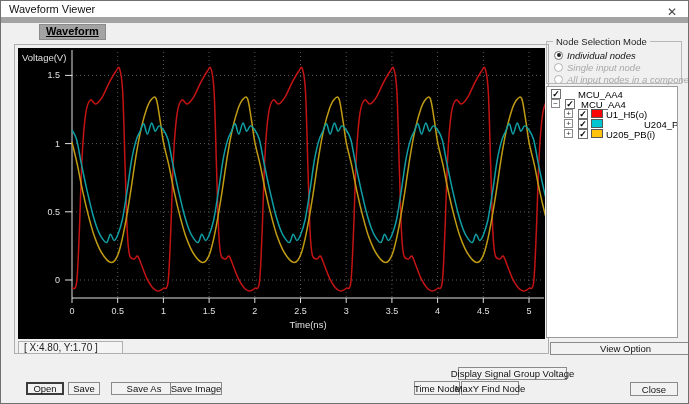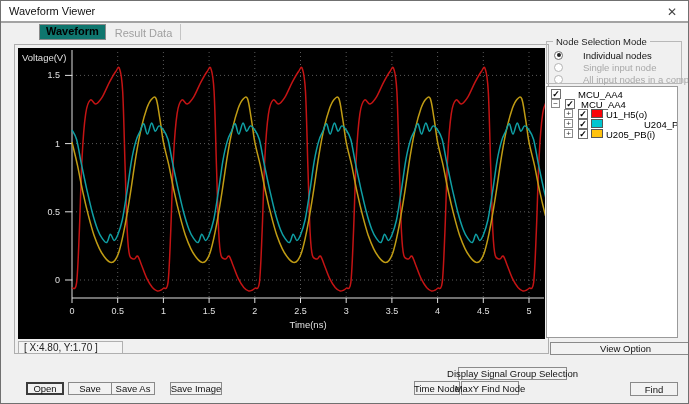--- a/index.html
+++ b/index.html
@@ -4,33 +4,33 @@
 <style>
   * { box-sizing: border-box; margin: 0; padding: 0; }
   html,body { background:#c8c8c8; }
   body { font-family:"Liberation Sans", sans-serif; }
   .window {
     position:relative; width:689px; height:404px;
     background:#f0f0f0; border:1px solid #707070; overflow:hidden;
   }
   .titlebar {
     position:absolute; left:0; top:0; width:100%; height:22px;
-    background:#ffffff; border-bottom:2px solid #a3a3a3;
+    background:#ffffff; border-bottom:6px solid #a3a3a3;
     display:flex; align-items:center;
   }
   .title-text { font-size:11px; color:#111; padding-left:8px; }
   .close-btn {
     position:absolute; right:0; top:0; width:32px; height:21px;
     display:flex; align-items:center; justify-content:center;
     color:#444; font-size:12px; cursor:default;
   }
   .tabbar { position:absolute; left:38px; top:23px; height:16px; display:flex; align-items:stretch; font-size:11px; }
   .tab-active {
-    border:1px solid #8a8a8a; background:#0f766e; font-weight:bold; color:#000;
-    padding:1px 6px 4px 6px; display:flex; align-items:center;
+    border:1px solid #8a8a8a; background:#a3a3a3; font-weight:bold; color:#000;
+    padding:1px 6px 4px 6px; display:flex; align-items:center;text-decoration:underline;
   }
   .tab-inactive {
     color:#a0a0a0; padding:1px 8px 0 8px; display:flex; align-items:center;
     border-right:1px solid #c4c4c4; margin-left:1px;
   }
   
   .chart-frame {
     position:absolute; left:13px; top:43px; width:535px; height:310px;
     border:1px solid #aeaeae; background:#f0f0f0;
   }
@@ -55,21 +55,21 @@
     position:absolute; left:6px; top:-6px; background:#f0f0f0; padding:0 3px;
     font-size:9.5px; color:#222; white-space:nowrap;
   }
   .radio-row { position:absolute; left:7px; display:flex; align-items:center; height:10px; white-space:nowrap; }
   .radio-circle {
     width:9px; height:9px; border-radius:50%; border:1px solid #707070; background:#fff;
     display:flex; align-items:center; justify-content:center; flex:0 0 auto;
   }
   .radio-circle.disabled { border-color:#b4b4b4; }
   .radio-dot { width:4px; height:4px; border-radius:50%; background:#222; }
-  .radio-label { font-size:9.5px; color:#111; margin-left:20px; }
+  .radio-label { font-size:9.5px; color:#111; margin-left:4px;font-style:italic; }
   .radio-label.disabled { color:#a8a8a8; }
   .tree {
     position:absolute; left:545px; top:85px; width:132px; height:252px;
     background:#ffffff; border:1px solid #9a9a9a; overflow:hidden; padding-top:2px;
   }
   .tree-row { position:relative; height:10px; margin-bottom:0; display:block; font-size:9.5px; color:#000; }
   .tree-row + .tree-row { margin-top:0; }
   .t-abs { position:absolute; top:0; }
   .expander {
     width:9px; height:9px; border:1px solid #8a8a8a; background:#fff;
@@ -83,41 +83,40 @@
   .tree-label { white-space:nowrap; }
   
   .btn {
     position:absolute; border:1px solid #8a8a8a; background:#f2f2f2;
     font-size:9.5px; color:#111; display:flex; align-items:center; justify-content:center;
     white-space:nowrap; cursor:default;
   }
   .btn.default { border:1px solid #3c3c3c; box-shadow:inset 0 0 0 1px #3c3c3c; }
   #btn-view-option { left:549px; top:341px; width:151px; height:13px; }
   #btn-open { left:25px; top:381px; width:38px; height:13px; }
-  #btn-save { left:67px; top:381px; width:44px; height:13px; }
-  #btn-save-as { left:110px; top:381px; width:44px; height:13px; }
+  #btn-save { left:67px; top:381px; width:32px; height:13px; }
+  #btn-save-as { left:110px; top:381px; width:66px; height:13px; }
   #btn-save-image { left:169px; top:381px; width:52px; height:13px; }
   #btn-display-group { left:457px; top:366px; width:109px; height:13px; }
   #btn-find-node { left:413px; top:380px; width:46px; height:14px; }
   #btn-clear-find { left:460px; top:380px; width:58px; height:14px; }
   #btn-close { left:629px; top:381px; width:48px; height:14px; }
 </style>
 </head>
 <body>
 
 <div class="window">
 
   <div class="titlebar">
     <span class="title-text">Waveform Viewer</span>
     <span class="close-btn">✕</span>
   </div>
 
   <div class="tabbar">
     <div class="tab-active">Waveform</div>
-    <div class="tab-inactive">Result Data</div>
   </div>
 
   <div class="chart-frame">
     <svg id="wave-svg" class="chart-canvas" viewBox="0 0 527 291">
         <line x1="99.7" y1="4" x2="99.7" y2="250" stroke="#5a5a5a" stroke-width="1" stroke-dasharray="1 3"></line>
         <line x1="145.4" y1="4" x2="145.4" y2="250" stroke="#5a5a5a" stroke-width="1" stroke-dasharray="1 3"></line>
         <line x1="191.10000000000002" y1="4" x2="191.10000000000002" y2="250" stroke="#5a5a5a" stroke-width="1" stroke-dasharray="1 3"></line>
         <line x1="236.8" y1="4" x2="236.8" y2="250" stroke="#5a5a5a" stroke-width="1" stroke-dasharray="1 3"></line>
         <line x1="282.5" y1="4" x2="282.5" y2="250" stroke="#5a5a5a" stroke-width="1" stroke-dasharray="1 3"></line>
         <line x1="328.20000000000005" y1="4" x2="328.20000000000005" y2="250" stroke="#5a5a5a" stroke-width="1" stroke-dasharray="1 3"></line>
@@ -216,22 +215,22 @@
       </div>
       <div class="tree-row">
         <span class="expander t-abs" style="left: 17px;">+</span>
         <span class="checkbox t-abs" style="left: 31px;">✓</span>
         <span class="swatch t-abs" style="left: 44px; background: rgb(255, 194, 14);"></span>
         <span class="tree-label t-abs" style="left: 59px;">U205_PB(i)</span>
       </div>
     </div>
 
   <div class="btn" id="btn-view-option">View Option</div>
-  <div class="btn" id="btn-display-group">Display Signal Group Selection</div>
+  <div class="btn" id="btn-display-group">Display Signal Group Voltage</div>
   <div class="btn" id="btn-find-node">Time Node</div>
   <div class="btn" id="btn-clear-find">MaxY Find Node</div>
   <div class="btn default" id="btn-open">Open</div>
   <div class="btn" id="btn-save">Save</div>
   <div class="btn" id="btn-save-as">Save As</div>
   <div class="btn" id="btn-save-image">Save Image</div>
-  <div class="btn" id="btn-close">Find</div>
+  <div class="btn" id="btn-close">Close</div>
 
 </div>
 
 </body></html>

